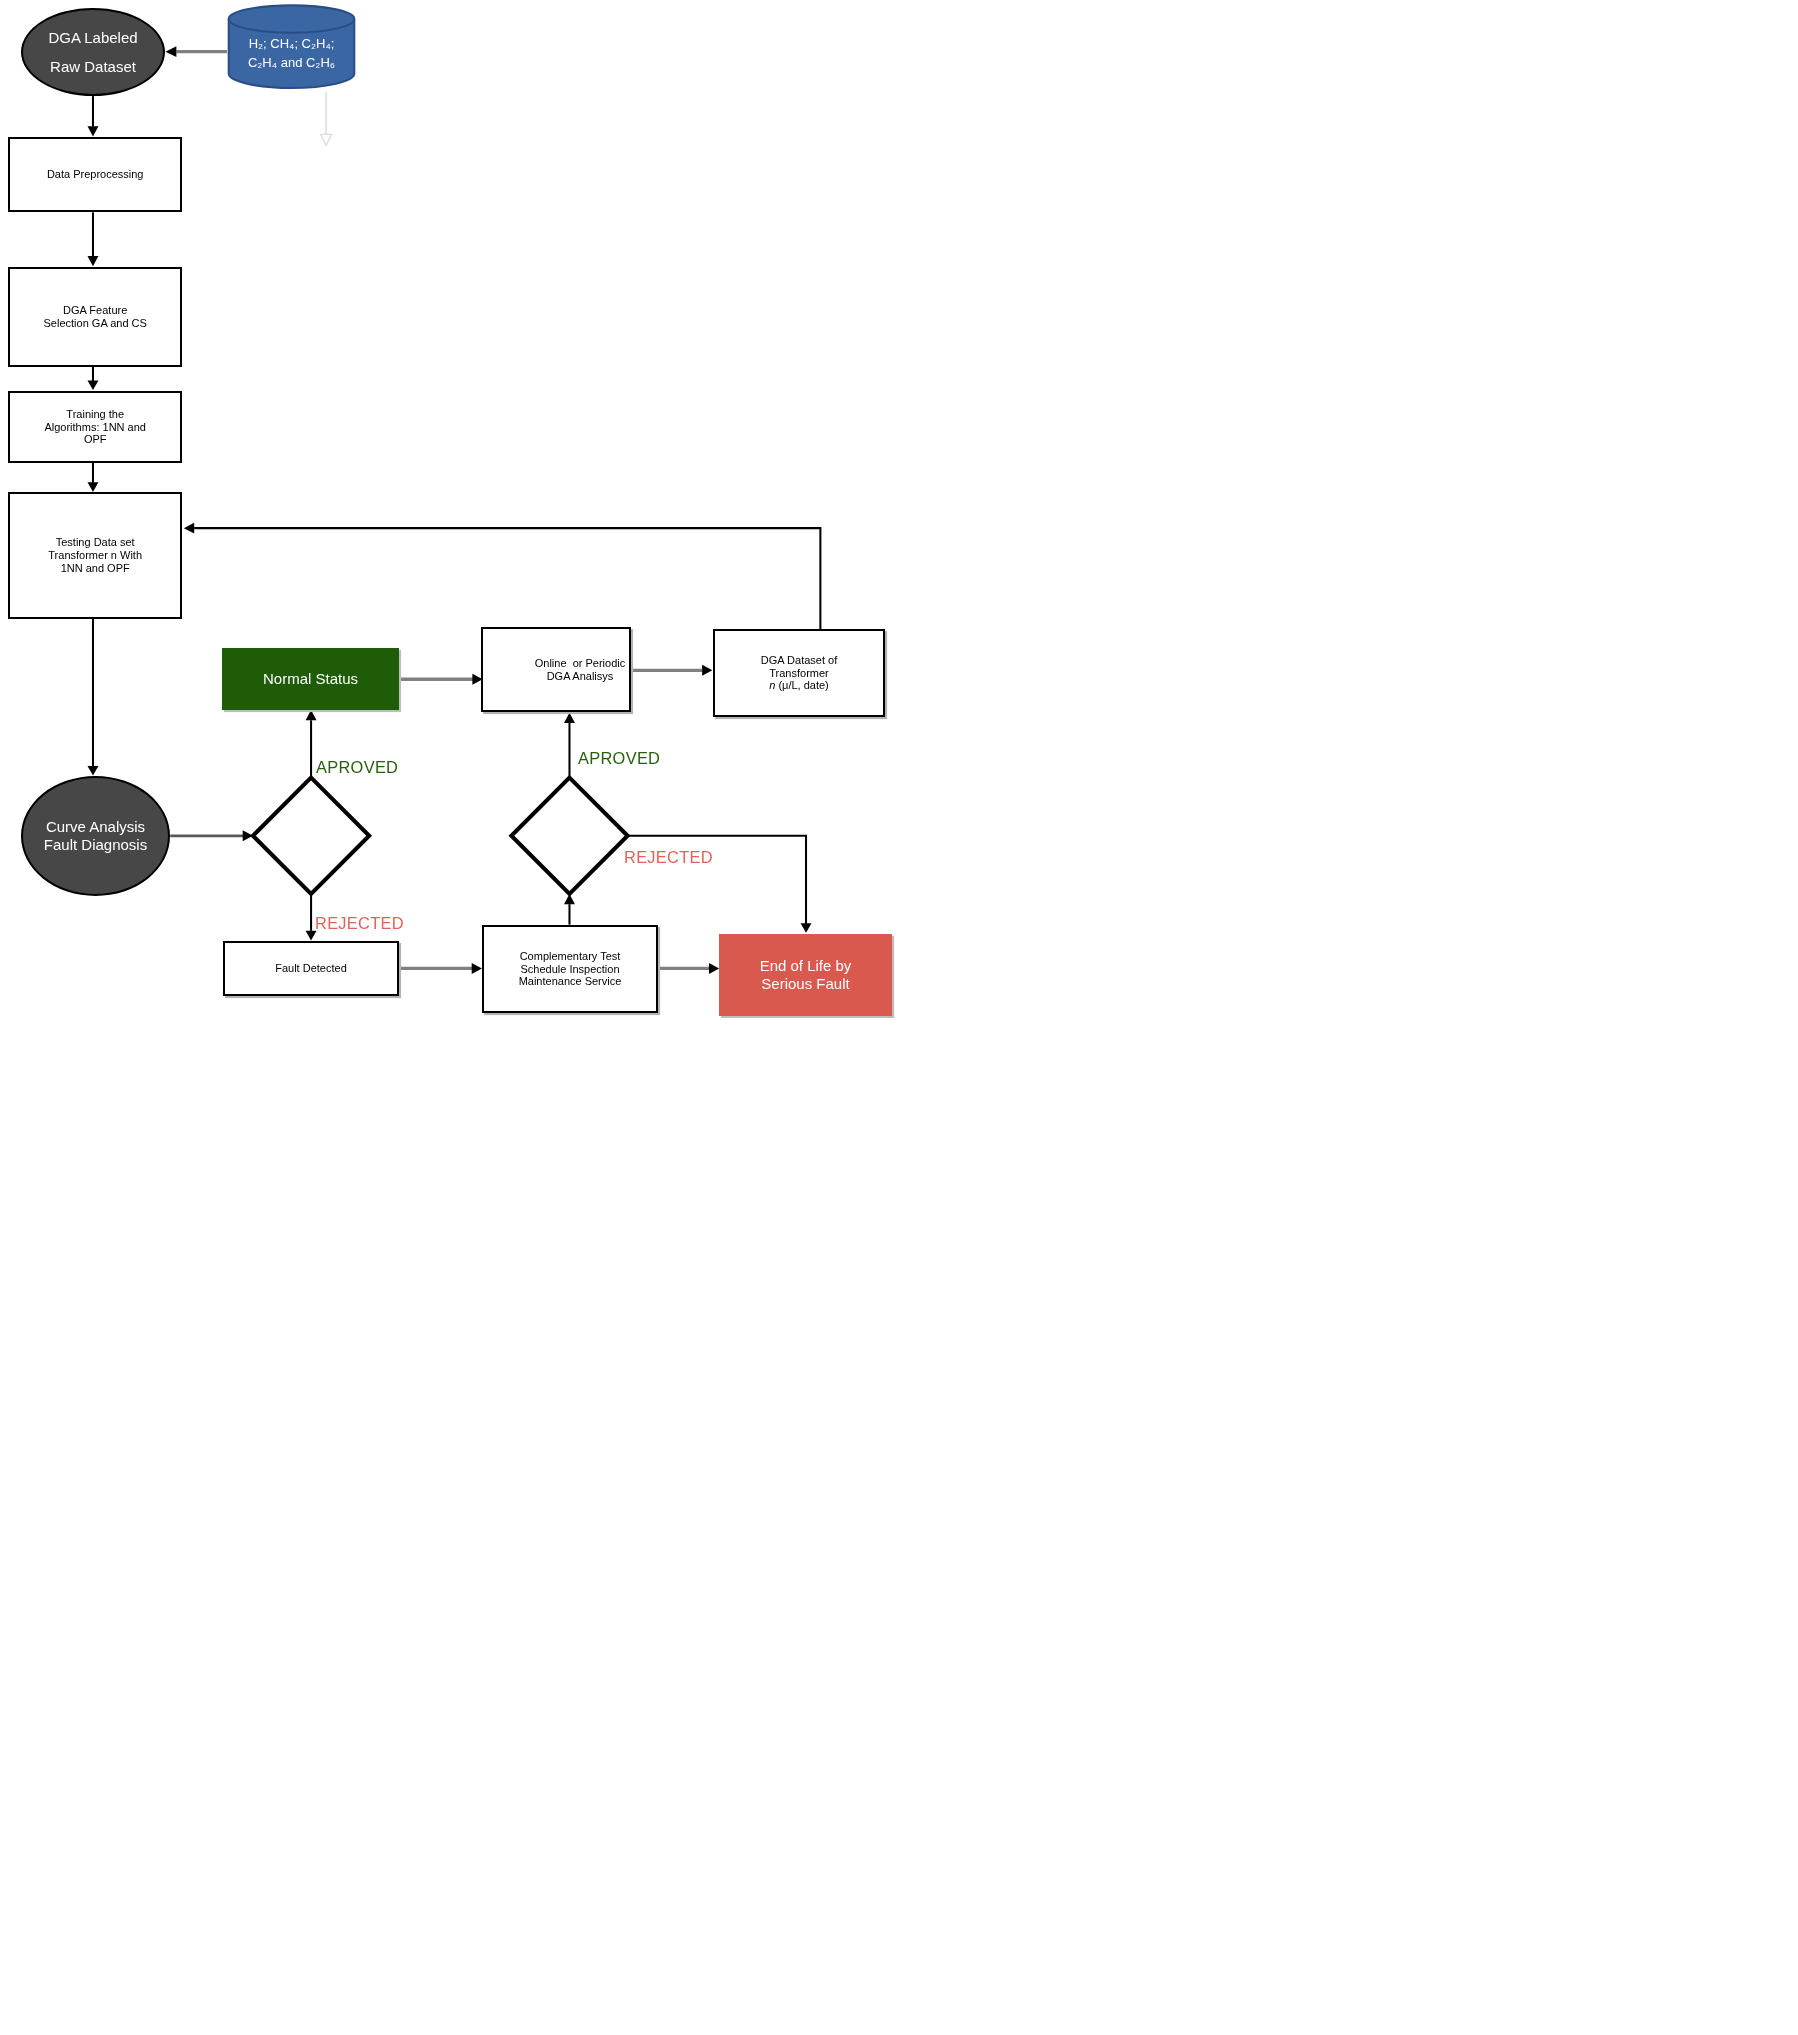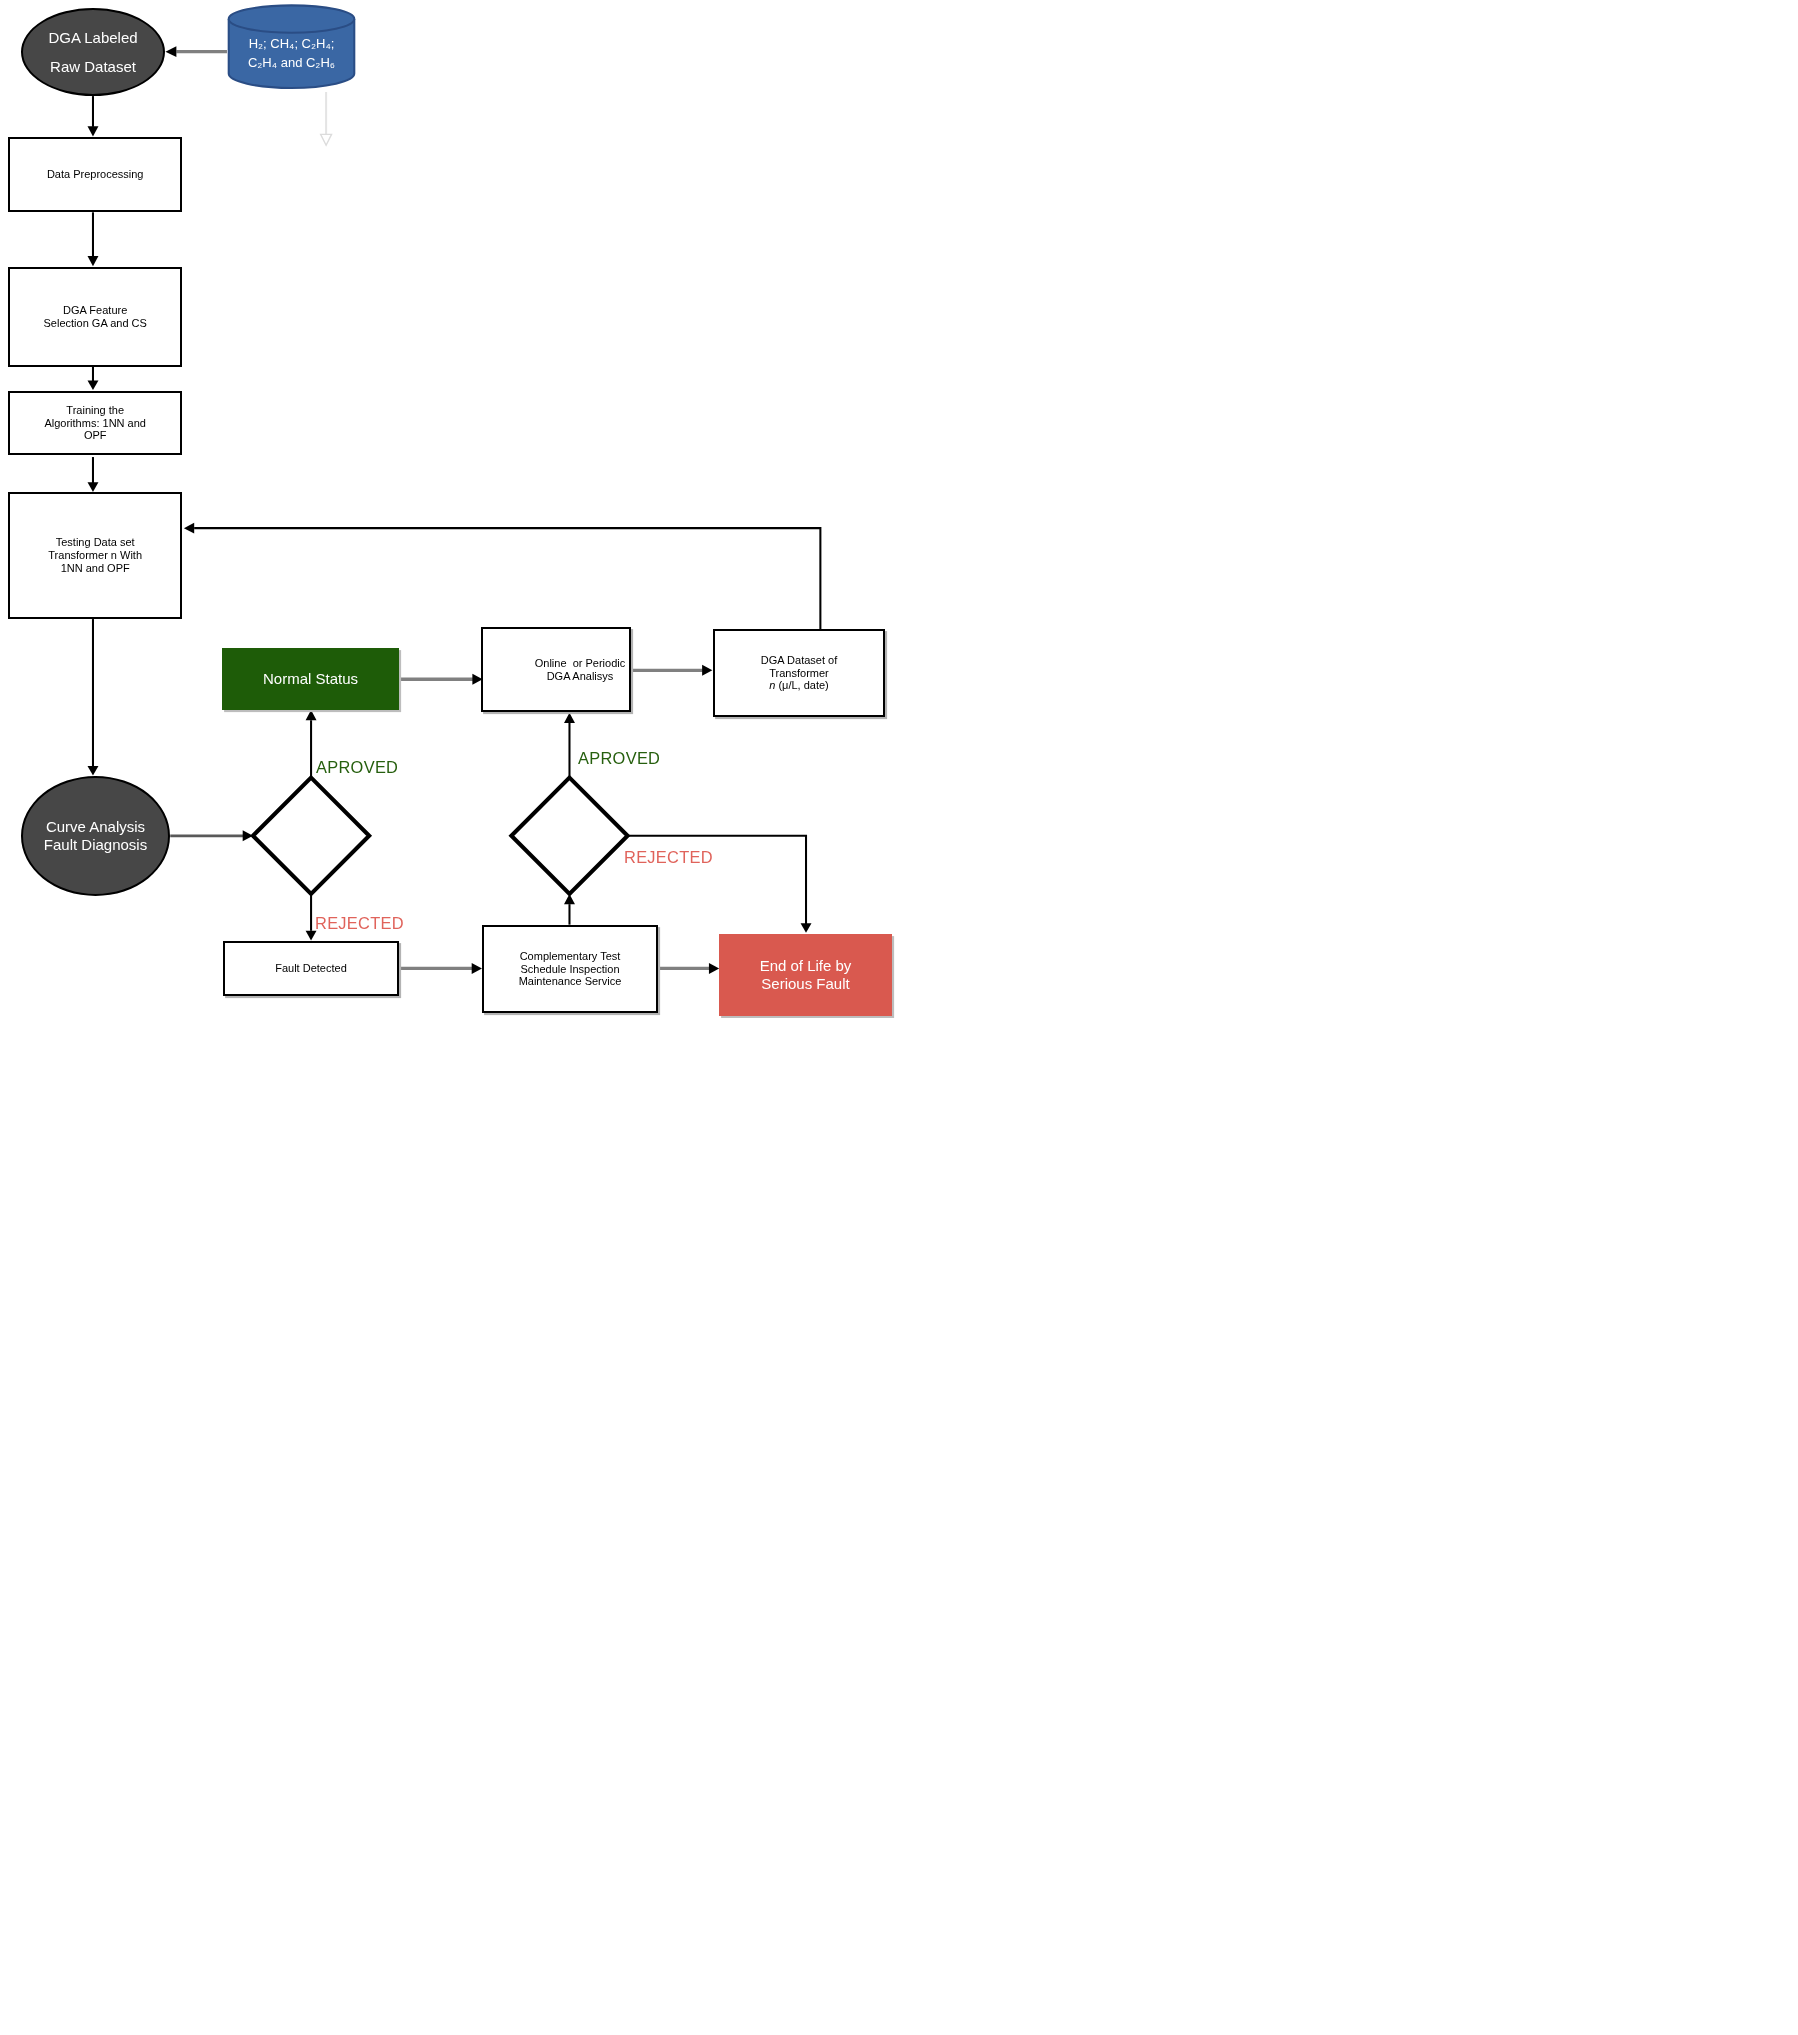--- a/index.html
+++ b/index.html
@@ -128,21 +128,21 @@
 
   <div class="node rect-plain" style="left:8.2px;top:137px;width:174px;height:75px;">
     <div class="node-line">Data Preprocessing</div>
   </div>
 
   <div class="node rect-plain" style="left:8.2px;top:267px;width:174px;height:100px;">
     <div class="node-line">DGA Feature</div>
     <div class="node-line">Selection GA and CS</div>
   </div>
 
-  <div class="node rect-plain" style="left:8.2px;top:391px;width:174px;height:64px;">
+  <div class="node rect-plain" style="left:8.2px;top:391px;width:174px;height:72px;">
     <div class="node-line">Training the</div>
     <div class="node-line">Algorithms: 1NN and</div>
     <div class="node-line">OPF</div>
   </div>
 
   <div class="node rect-plain" style="left:8.2px;top:492px;width:174px;height:127px;">
     <div class="node-line">Testing Data set</div>
     <div class="node-line">Transformer n With</div>
     <div class="node-line">1NN and OPF</div>
   </div>

